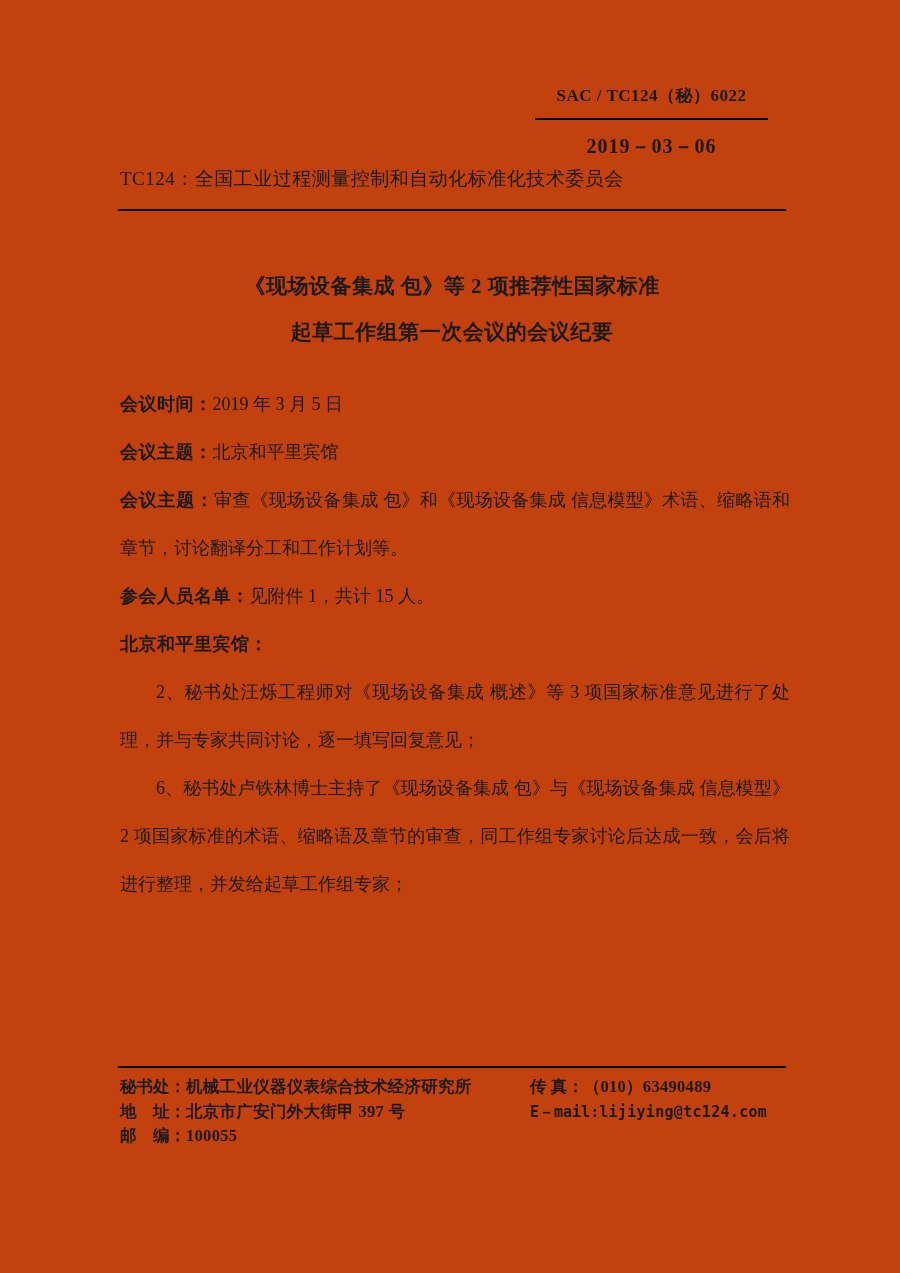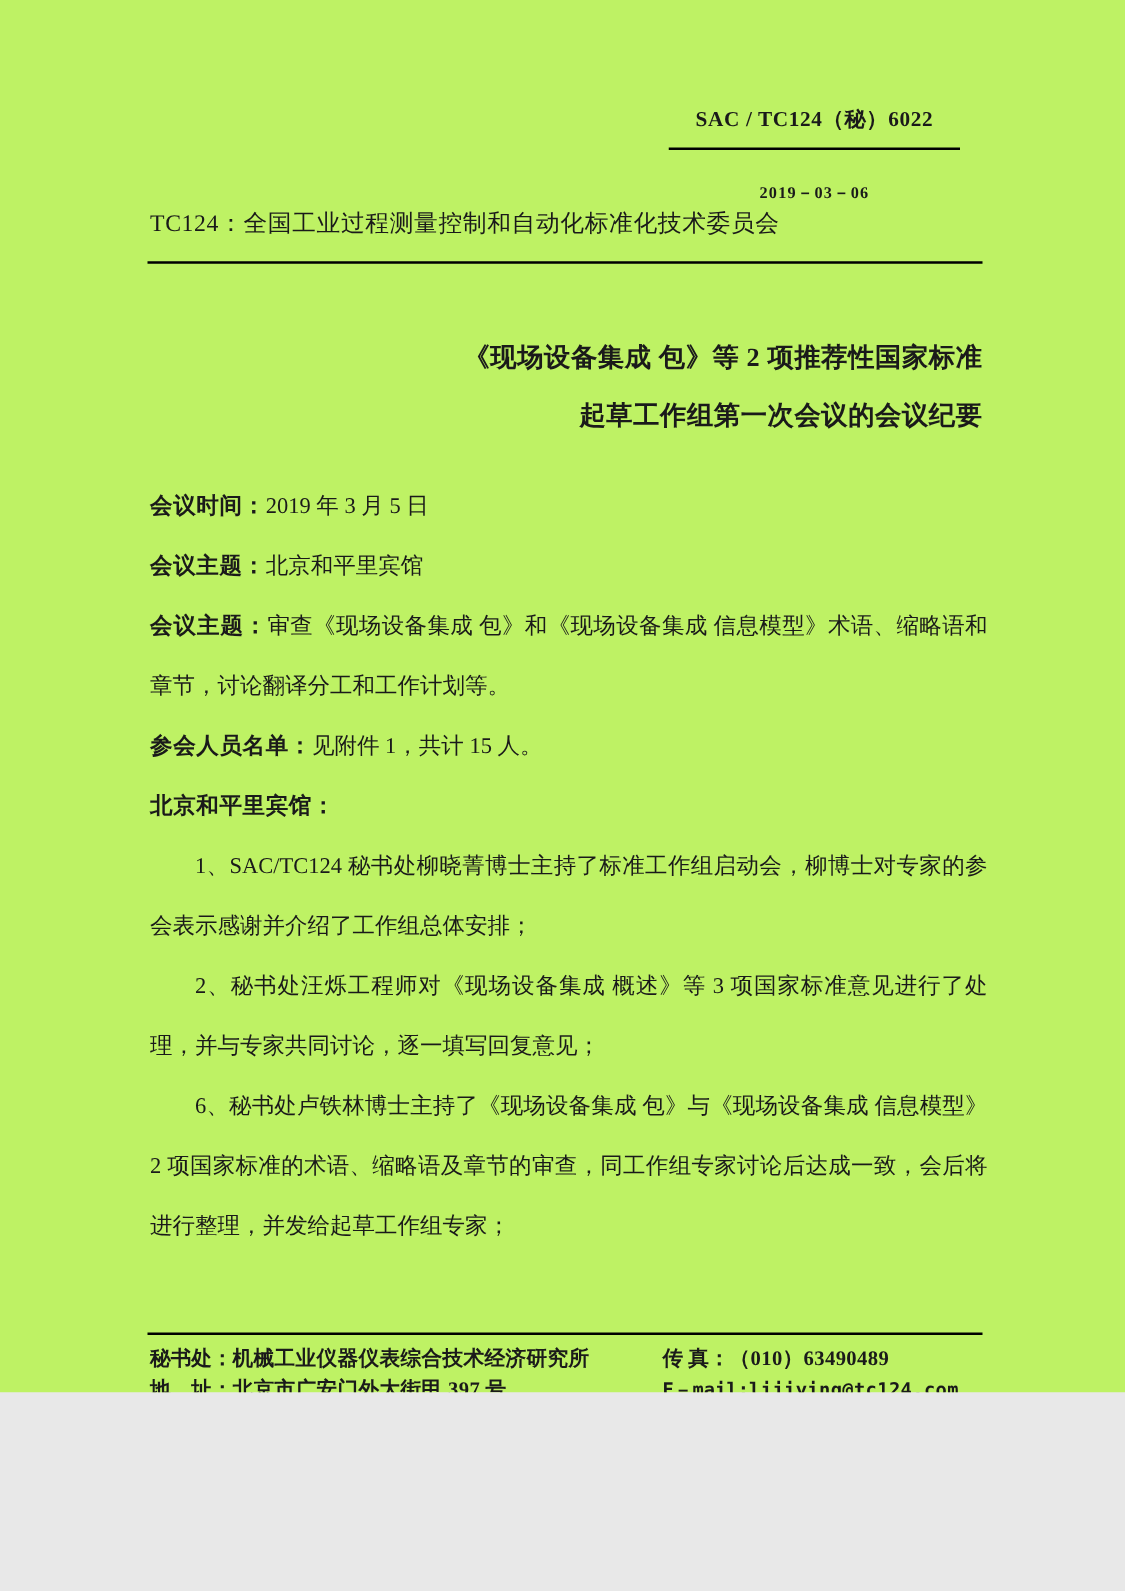--- a/index.html
+++ b/index.html
@@ -1,21 +1,21 @@
 <!DOCTYPE html>
 <html><head>
 <meta charset="utf-8">
 <style>
   html, body { margin: 0; padding: 0; background: #e8e8e8; }
   .page {
     position: relative;
     width: 900px;
-    height: 1114px;
+    height: 1273px;
     margin: 0 auto;
-    background: #bef264;
+    background: #c2410c;
     color: #1a1a1a;
     font-family: "Liberation Serif", serif;
     overflow: hidden;
   }
   
   .doc-head {
     position: absolute;
     left: 535px;
     top: 84px;
     width: 233px;
@@ -23,22 +23,22 @@
     font-weight: bold;
   }
   .doc-num {
     font-size: 17px;
     letter-spacing: 0.5px;
     padding-bottom: 11px;
     border-bottom: 2px solid #000;
     white-space: nowrap;
   }
   .doc-date {
-    font-size: 13px;
-    padding-top: 25px;
+    font-size: 20px;
+    padding-top: 13px;
     letter-spacing: 1px;
   }
   
   .committee {
     position: absolute;
     left: 120px;
     top: 166px;
     font-size: 19px;
     letter-spacing: 0.5px;
     white-space: nowrap;
@@ -51,21 +51,21 @@
     height: 2px;
     background: #000;
   }
   .rule-top { top: 209px; }
   .rule-bottom { top: 1066px; }
   
   .title {
     position: absolute;
     left: 118px;
     width: 668px;
-    text-align: right;
+    text-align: center;
     font-weight: bold;
     font-size: 21px;
     letter-spacing: 0.5px;
   }
   .t1 { top: 272px; }
   .t2 { top: 318px; }
   
   .bodytext {
     position: absolute;
     left: 120px;
@@ -112,21 +112,20 @@
 
   <div class="title t1">《现场设备集成 包》等 2 项推荐性国家标准</div>
   <div class="title t2">起草工作组第一次会议的会议纪要</div>
 
   <div class="bodytext">
     <p><b>会议时间：</b><span>2019 年 3 月 5 日</span></p>
     <p><b>会议主题：</b><span>北京和平里宾馆</span></p>
     <p><b>会议主题：</b><span>审查《现场设备集成 包》和《现场设备集成 信息模型》术语、缩略语和章节，讨论翻译分工和工作计划等。</span></p>
     <p><b>参会人员名单：</b><span>见附件 1，共计 15 人。</span></p>
     <p><b>北京和平里宾馆：</b></p>
-    <p class="item">1、SAC/TC124 秘书处柳晓菁博士主持了标准工作组启动会，柳博士对专家的参会表示感谢并介绍了工作组总体安排；</p>
     <p class="item">2、秘书处汪烁工程师对《现场设备集成 概述》等 3 项国家标准意见进行了处理，并与专家共同讨论，逐一填写回复意见；</p>
     <p class="item">6、秘书处卢铁林博士主持了《现场设备集成 包》与《现场设备集成 信息模型》2 项国家标准的术语、缩略语及章节的审查，同工作组专家讨论后达成一致，会后将进行整理，并发给起草工作组专家；</p>
   </div>
 
   <div class="rule rule-bottom"></div>
 
   <div class="foot foot-left">
     <div class="frow"><b>秘书处：</b><span>机械工业仪器仪表综合技术经济研究所</span></div>
     <div class="frow"><b>地　址：</b><span>北京市广安门外大街甲 397 号</span></div>
     <div class="frow"><b>邮　编：</b><span>100055</span></div>

